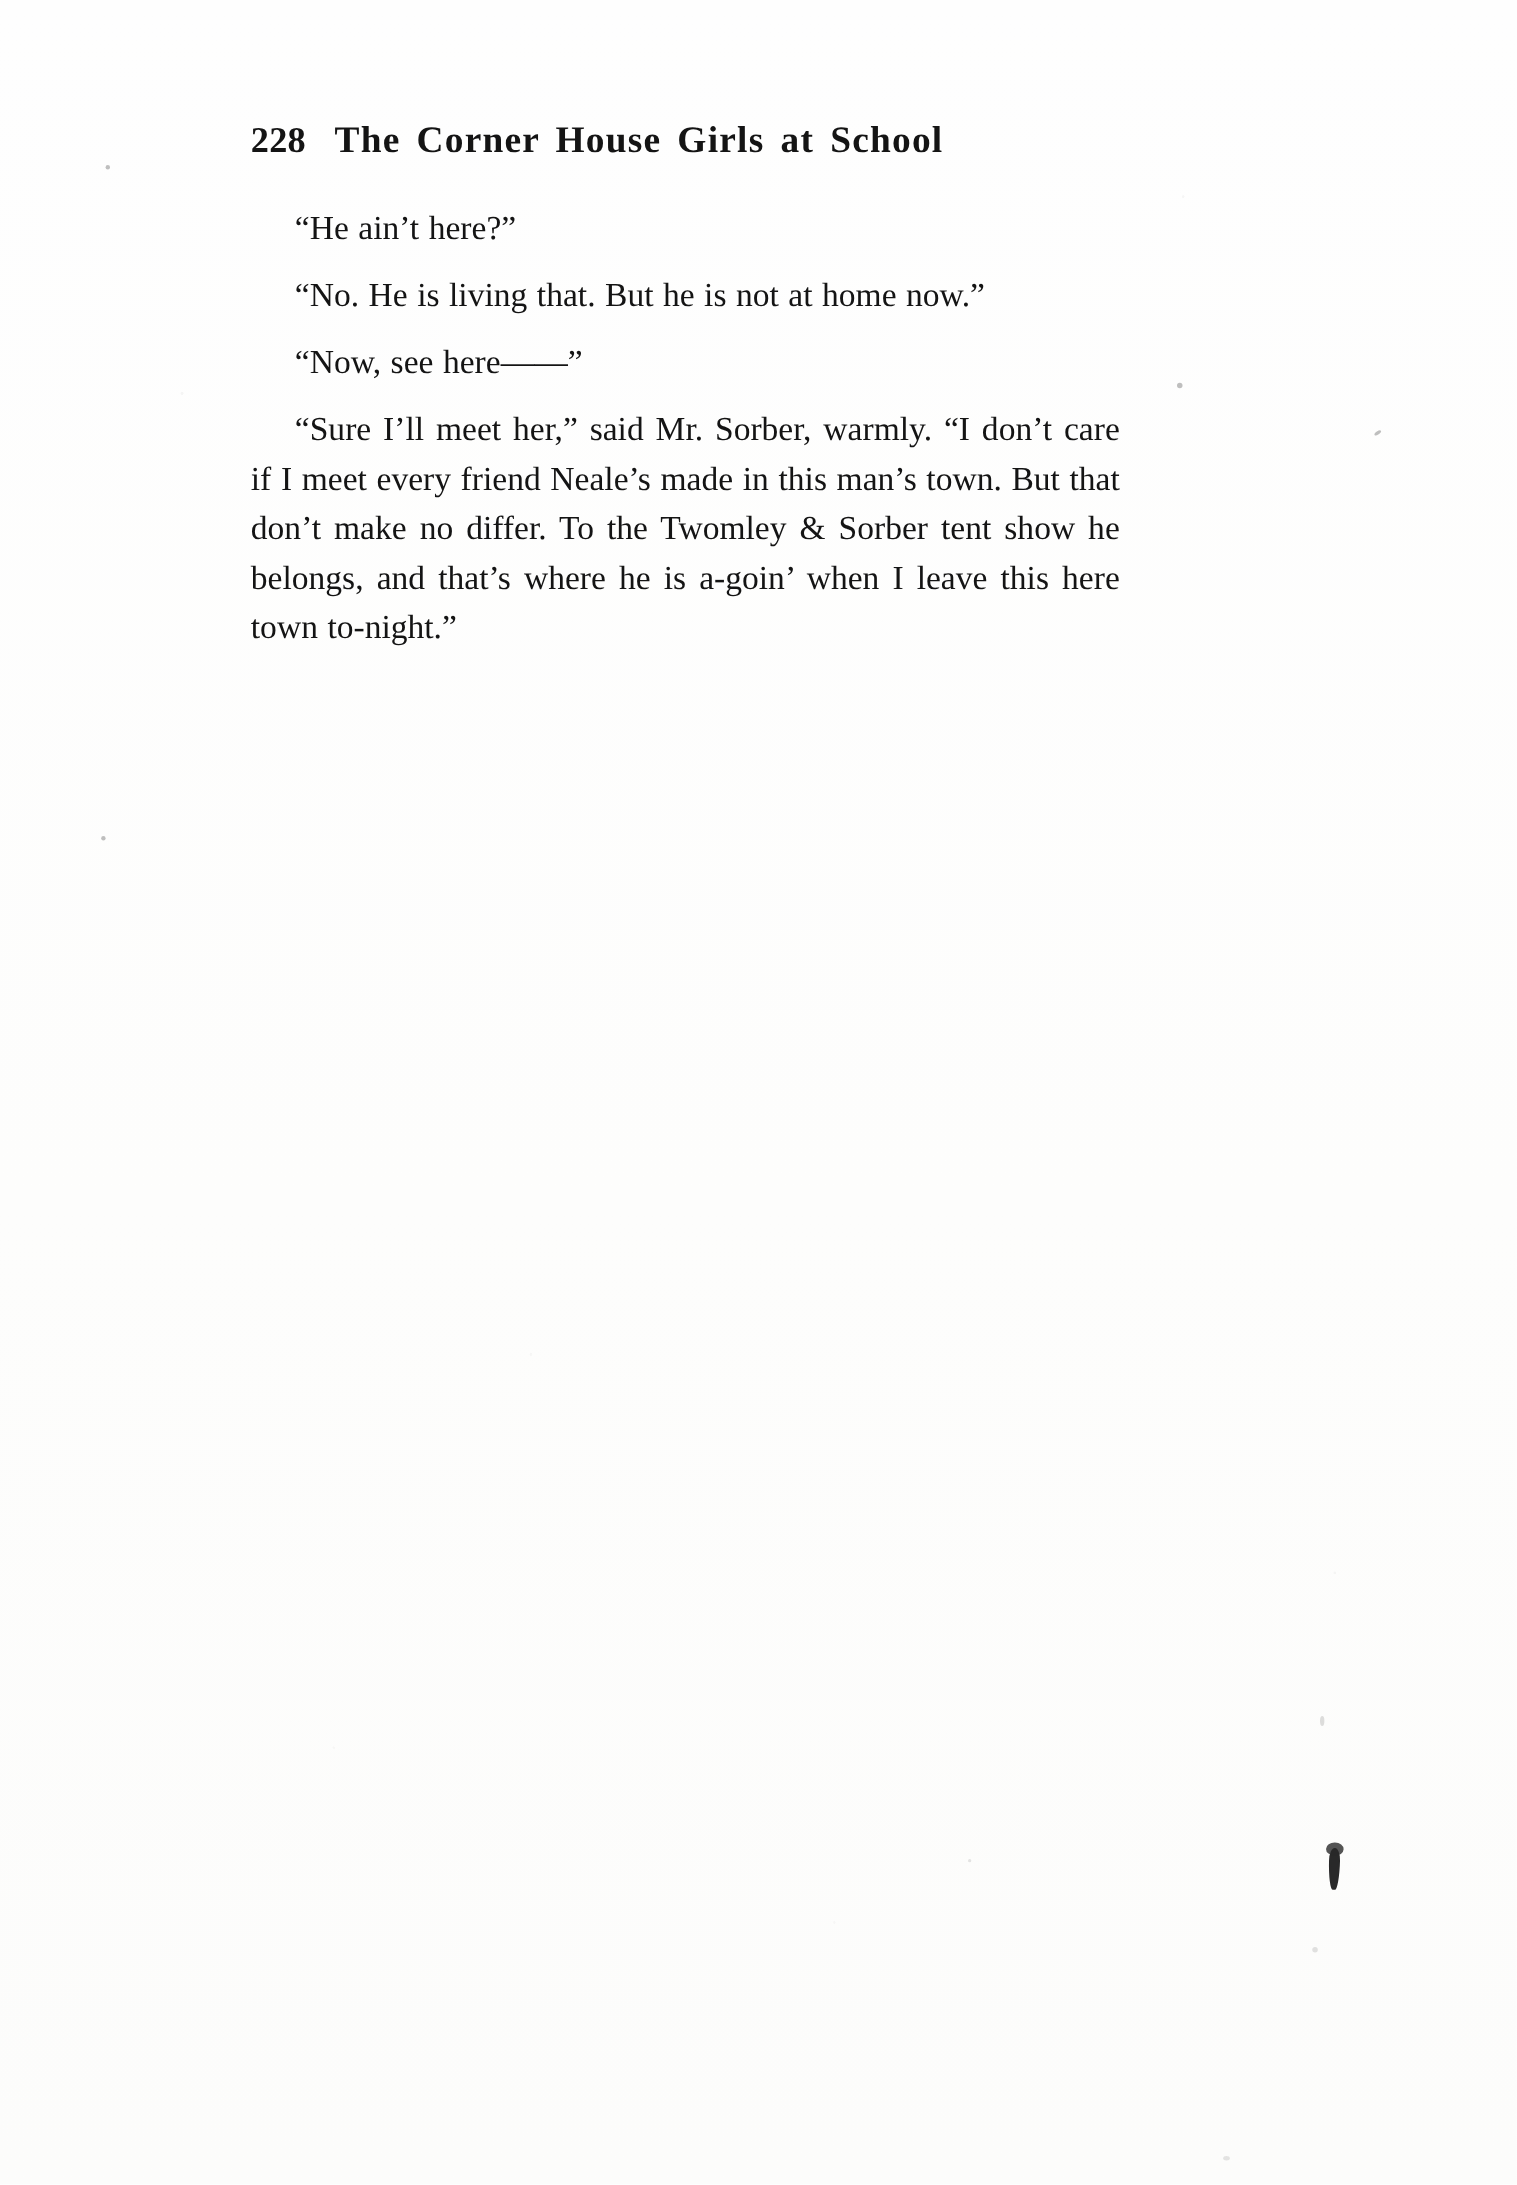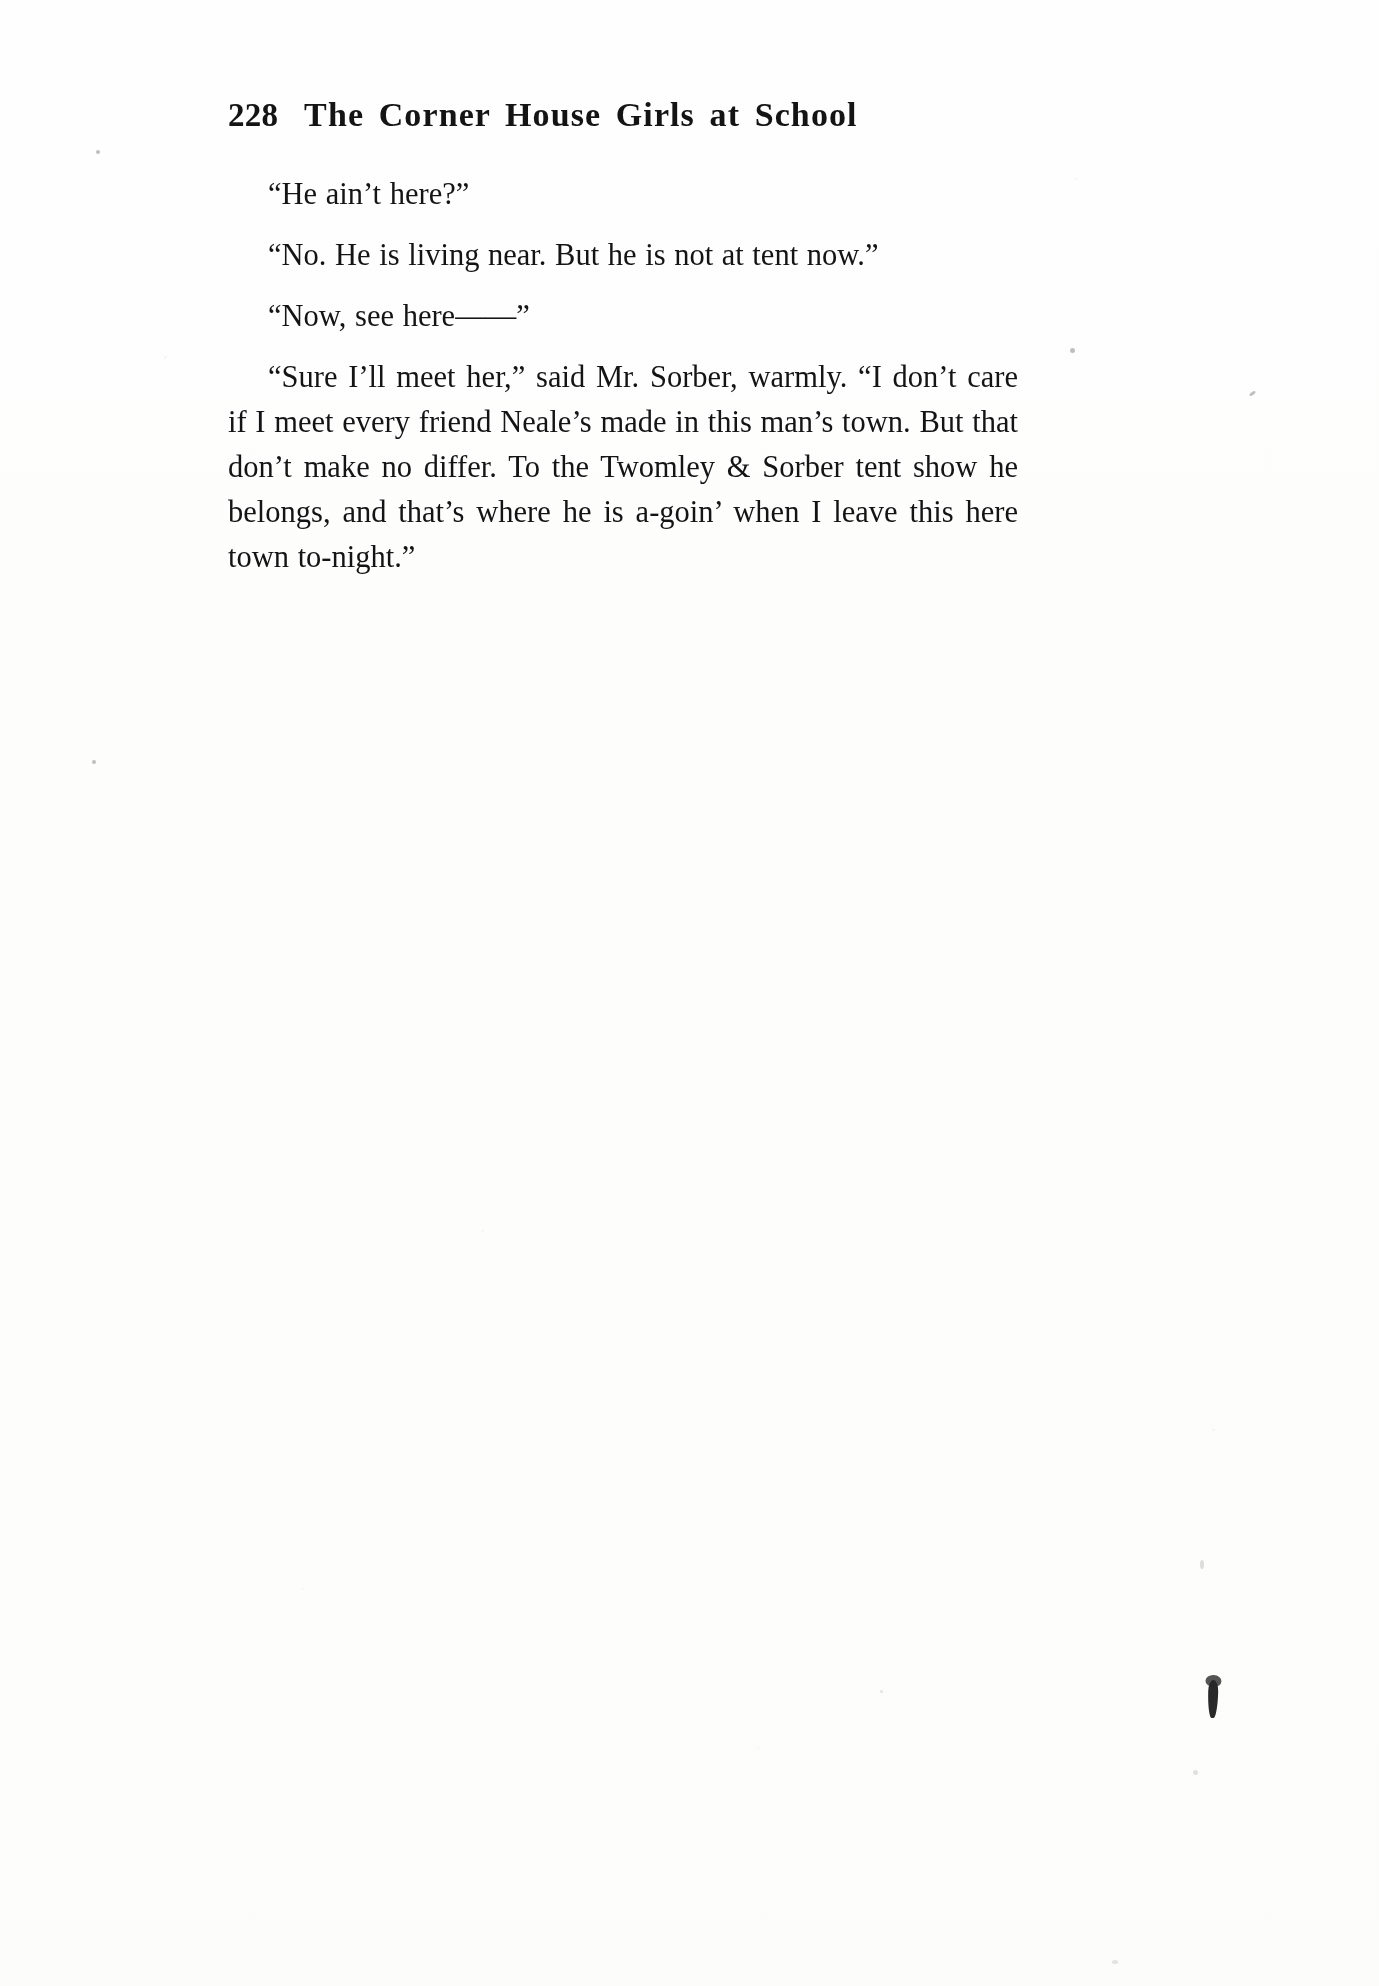--- a/index.html
+++ b/index.html
@@ -27,21 +27,21 @@
       radial-gradient(circle at 88% 72%, rgba(0,0,0,0.03) 0 1.1px, transparent 1.5px),
       radial-gradient(circle at 55% 88%, rgba(0,0,0,0.025) 0 1px, transparent 1.3px),
       radial-gradient(circle at 22% 80%, rgba(0,0,0,0.025) 0 1px, transparent 1.3px),
       linear-gradient(180deg, #fefefe 0%, #fdfdfc 55%, #fcfcfb 100%);
     pointer-events: none;
   }
 
   .page-content {
     position: absolute;
     left: 228px;
-    top: 96px;
+    top: 109px;
     width: 790px;
   }
 
   .header-line {
     display: flex;
     align-items: baseline;
     font-size: 35px;
     letter-spacing: 0.2px;
     font-weight: 700;
     white-space: nowrap;
@@ -127,20 +127,20 @@
 
 <div class="page-content">
 
   <div class="header-line">
     <span class="page-number">228</span>
     <span class="running-title">The Corner House Girls at School</span>
   </div>
 
   <div class="body-text">
     <p>“He ain’t here?”</p>
-    <p class="ragged">“No.   He is living near.   But he is not at tent now.”</p>
+    <p class="ragged">“No.   He is living that.   But he is not at home now.”</p>
     <p>“Now, see here——”</p>
     <p>“Sure I’ll meet her,” said Mr. Sorber, warmly. “I don’t care if I meet every friend Neale’s made in this man’s town.   But that don’t make no differ.   To the Twomley &amp; Sorber tent show he belongs, and that’s where he is a-goin’ when I leave this here town to-night.”</p>
   </div>
 
 </div>
 
 <div class="ink-mark"></div>
 
 </body></html>

